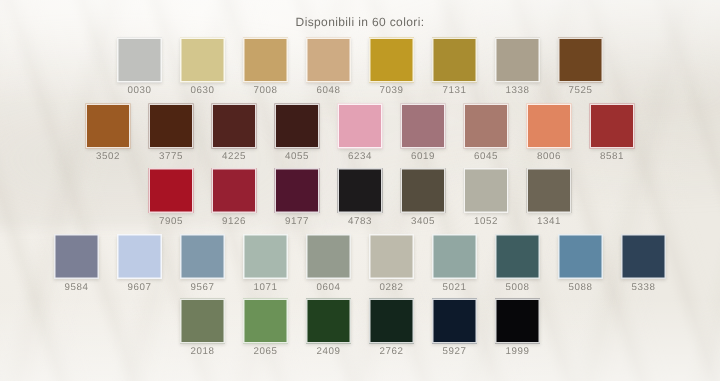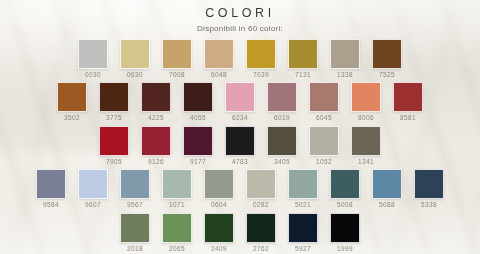--- a/index.html
+++ b/index.html
@@ -138,21 +138,20 @@
 
 <div id="page">
 
   <div class="bg-base"></div>
   <div class="bg-sweep"></div>
   <div class="bg-folds"></div>
   <div class="bg-folds2"></div>
   <div class="bg-vignette"></div>
 
   <div class="header">
-    <div class="title">COLORI</div>
     <div class="subtitle">Disponibili in 60 colori:</div>
   </div>
 
   <div class="palette" id="palette-root">
       <div class="row">
         <div class="swatch-cell">
           <div class="swatch" style="background-color: rgb(191, 192, 189);"></div>
           <div class="code" style="color: rgb(135, 132, 125);">0030</div>
         </div>
         <div class="swatch-cell">

